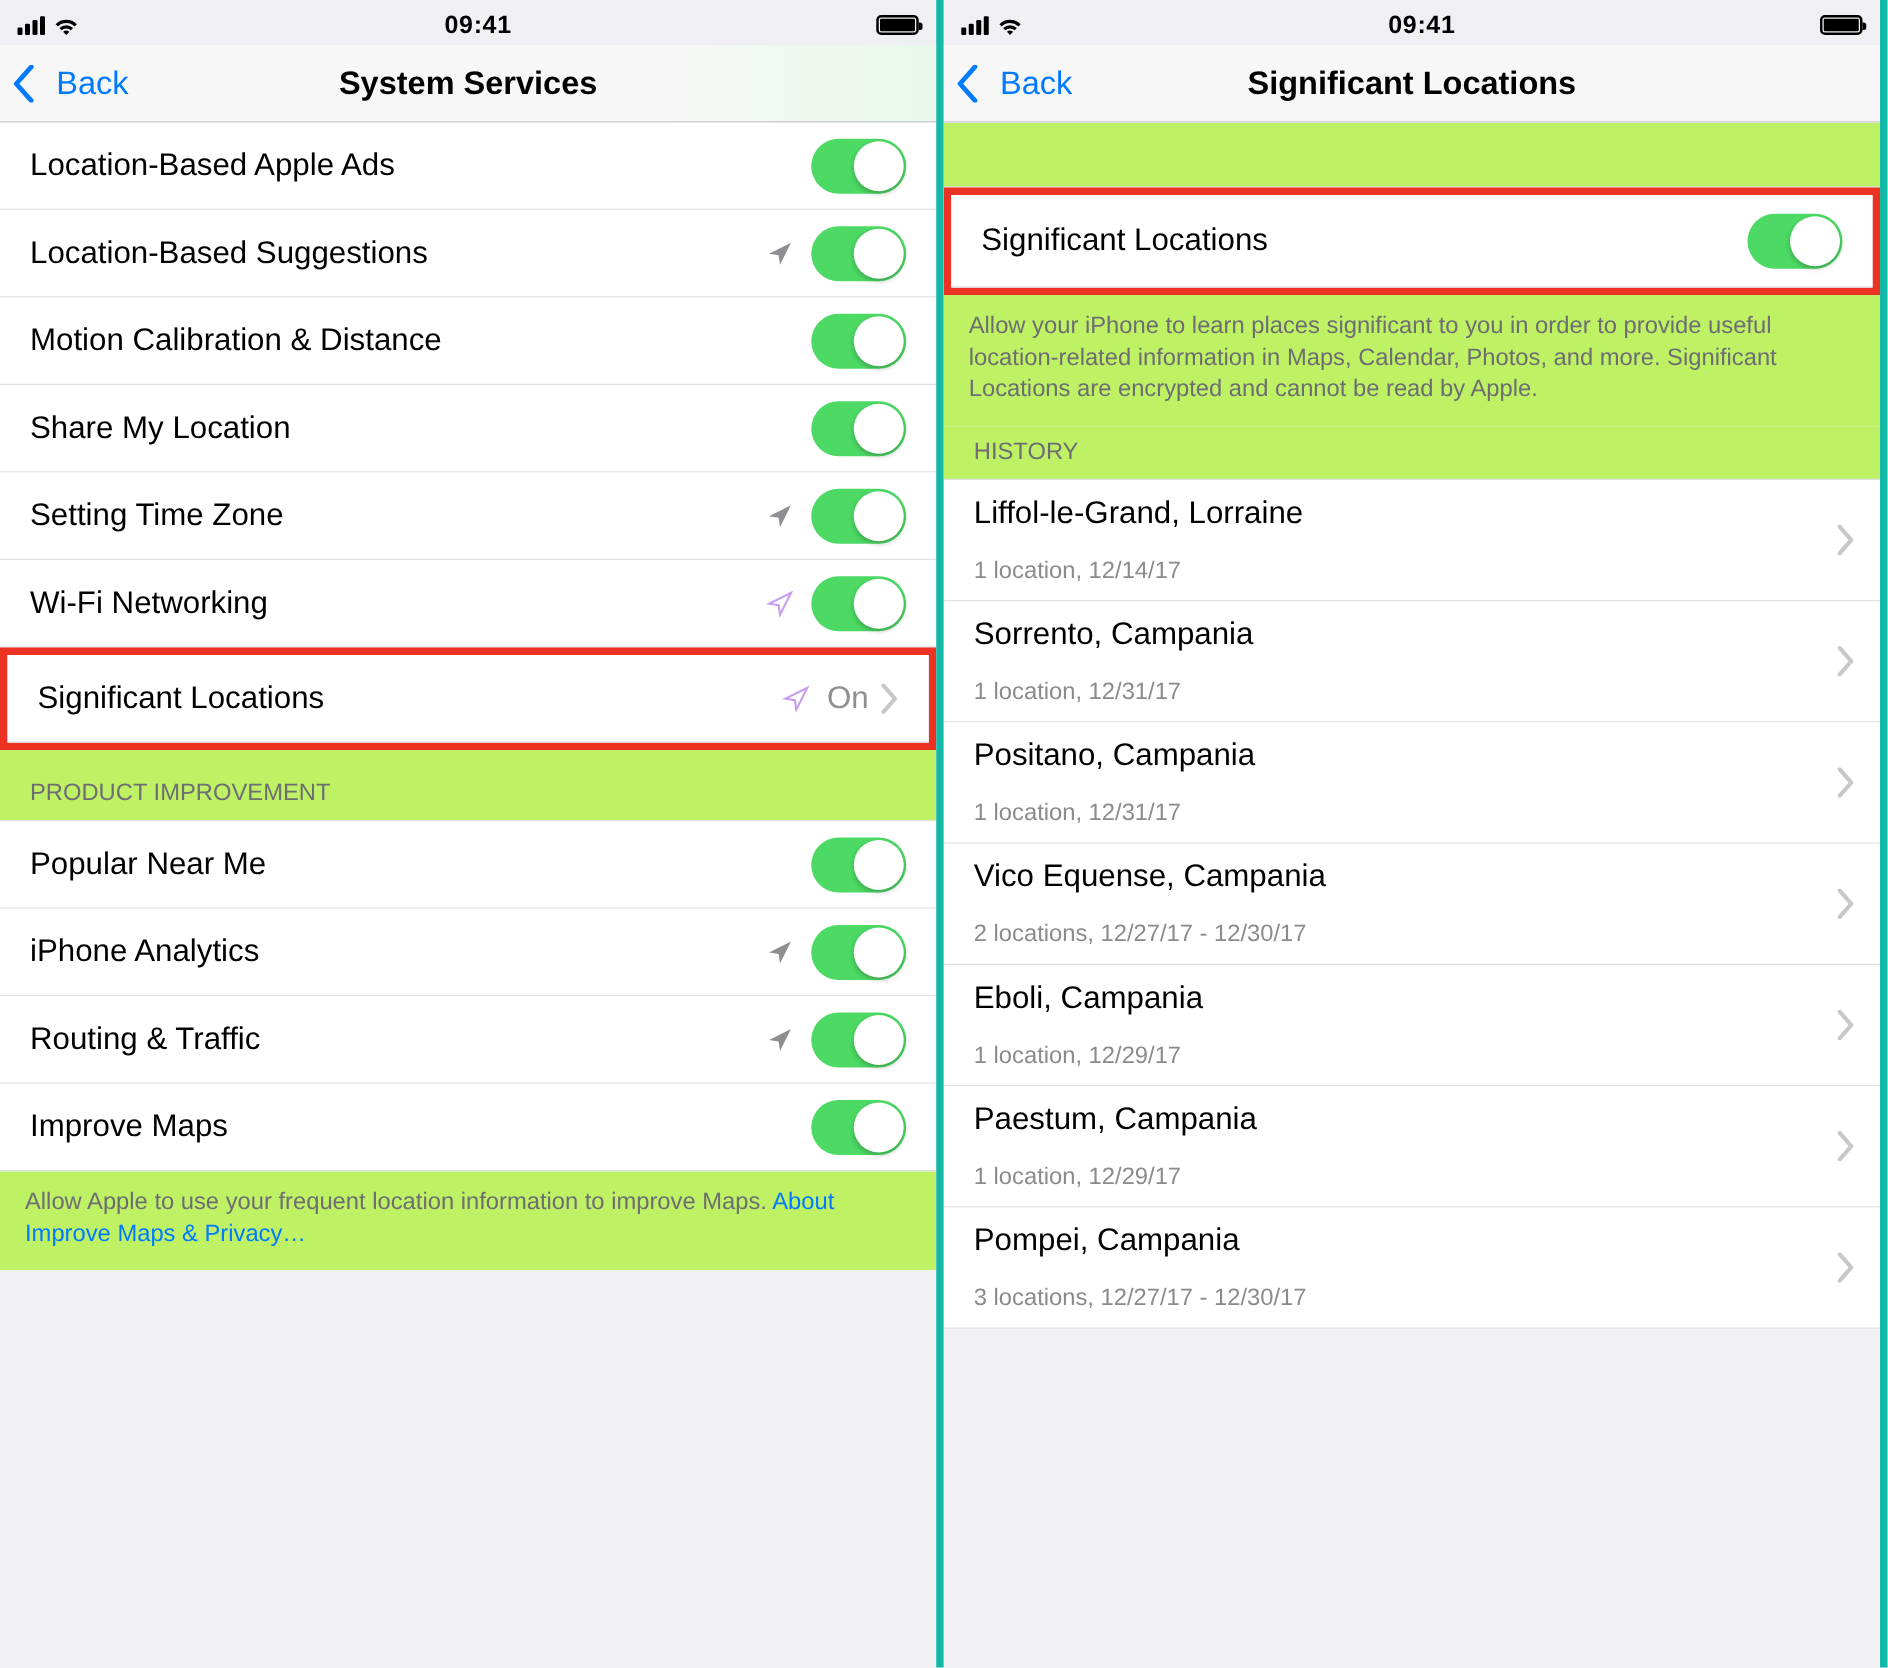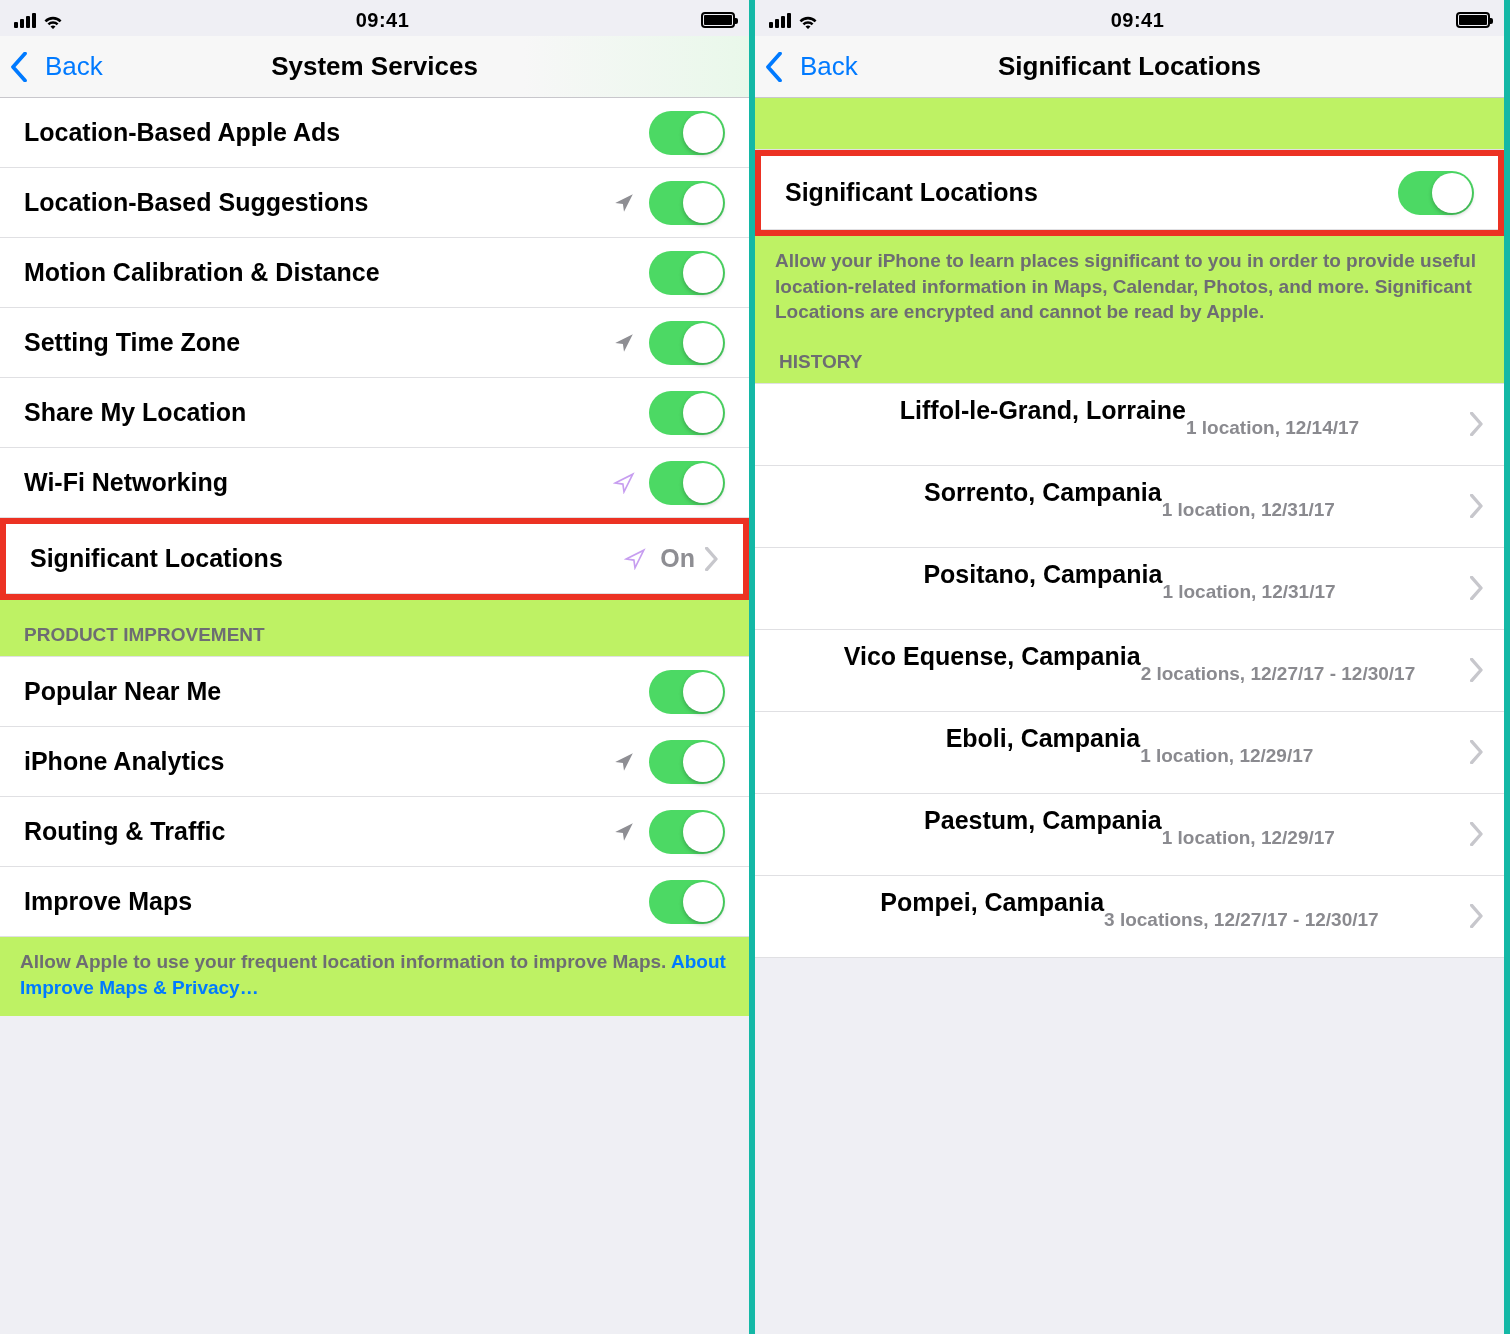--- a/index.html
+++ b/index.html
@@ -65,41 +65,41 @@
     gap: 17px;
     cursor: pointer;
   }
   .nav-back svg { width: 18px; height: 30px; }
   .nav-title {
     font-size: 26px;
     font-weight: 600;
     color: #000;
   }
   
-  .content { flex: 1; overflow: hidden; font-weight: bold; }
+  .content { flex: 1; overflow: hidden; }
   .cell {
     background: #fff;
     min-height: 70px;
     padding: 0 24px;
     display: flex;
     align-items: center;
     border-bottom: 1px solid #e0e0e3;
     position: relative;
   }
   .cell .label {
     flex: 1;
     font-size: 25px;
     color: #000;
   }
   .cell .sublabel {
     font-size: 19px;
     color: #8a8a8f;
     margin-top: 21px;
   }
-  .cell.twoline { flex-direction: row; align-items: flex-start; justify-content: center; padding-top:12px; padding-bottom:12px; min-height: 82px;}
+  .cell.twoline { flex-direction: column; align-items: flex-start; justify-content: flex-end; padding-top:12px; padding-bottom:12px; min-height: 82px;}
   .cell.twoline .label { flex: none; }
   
   .toggle {
     width: 76px; height: 44px; border-radius: 22px;
     background: #4cd964; position: relative; flex-shrink: 0;
   }
   .toggle::after {
     content:""; position:absolute; width:40px; height:40px; border-radius:50%;
     background:#fff; top:2px; right:2px; box-shadow: 0 2px 4px rgba(0,0,0,0.25);
   }
@@ -185,31 +185,31 @@
             <span class="toggle"></span>
           </div>
         </div>
         <div class="cell">
           <span class="label">Motion Calibration &amp; Distance</span>
           <div class="right-accessory">
             <span class="toggle"></span>
           </div>
         </div>
         <div class="cell">
+          <span class="label">Share My Location</span>
+          <div class="right-accessory">
+            <span class="toggle"></span>
+          </div>
+        </div>
+        <div class="cell">
           <span class="label">Setting Time Zone</span>
           <div class="right-accessory">
             <span class="loc-icon"><svg viewBox="0 0 20 20">
                 <path d="M2 10 L18 2 L10 18 L9 11 Z" fill="#8e8e93"></path>
               </svg></span>
-            <span class="toggle"></span>
-          </div>
-        </div>
-        <div class="cell">
-          <span class="label">Share My Location</span>
-          <div class="right-accessory">
             <span class="toggle"></span>
           </div>
         </div>
         <div class="cell">
           <span class="label">Wi-Fi Networking</span>
           <div class="right-accessory">
             <span class="loc-icon"><svg viewBox="0 0 20 20">
                 <path d="M2 10 L18 2 L10 18 L9 11 Z" fill="none" stroke="#c79ef0" stroke-width="1.5"></path>
               </svg></span>
             <span class="toggle"></span>

